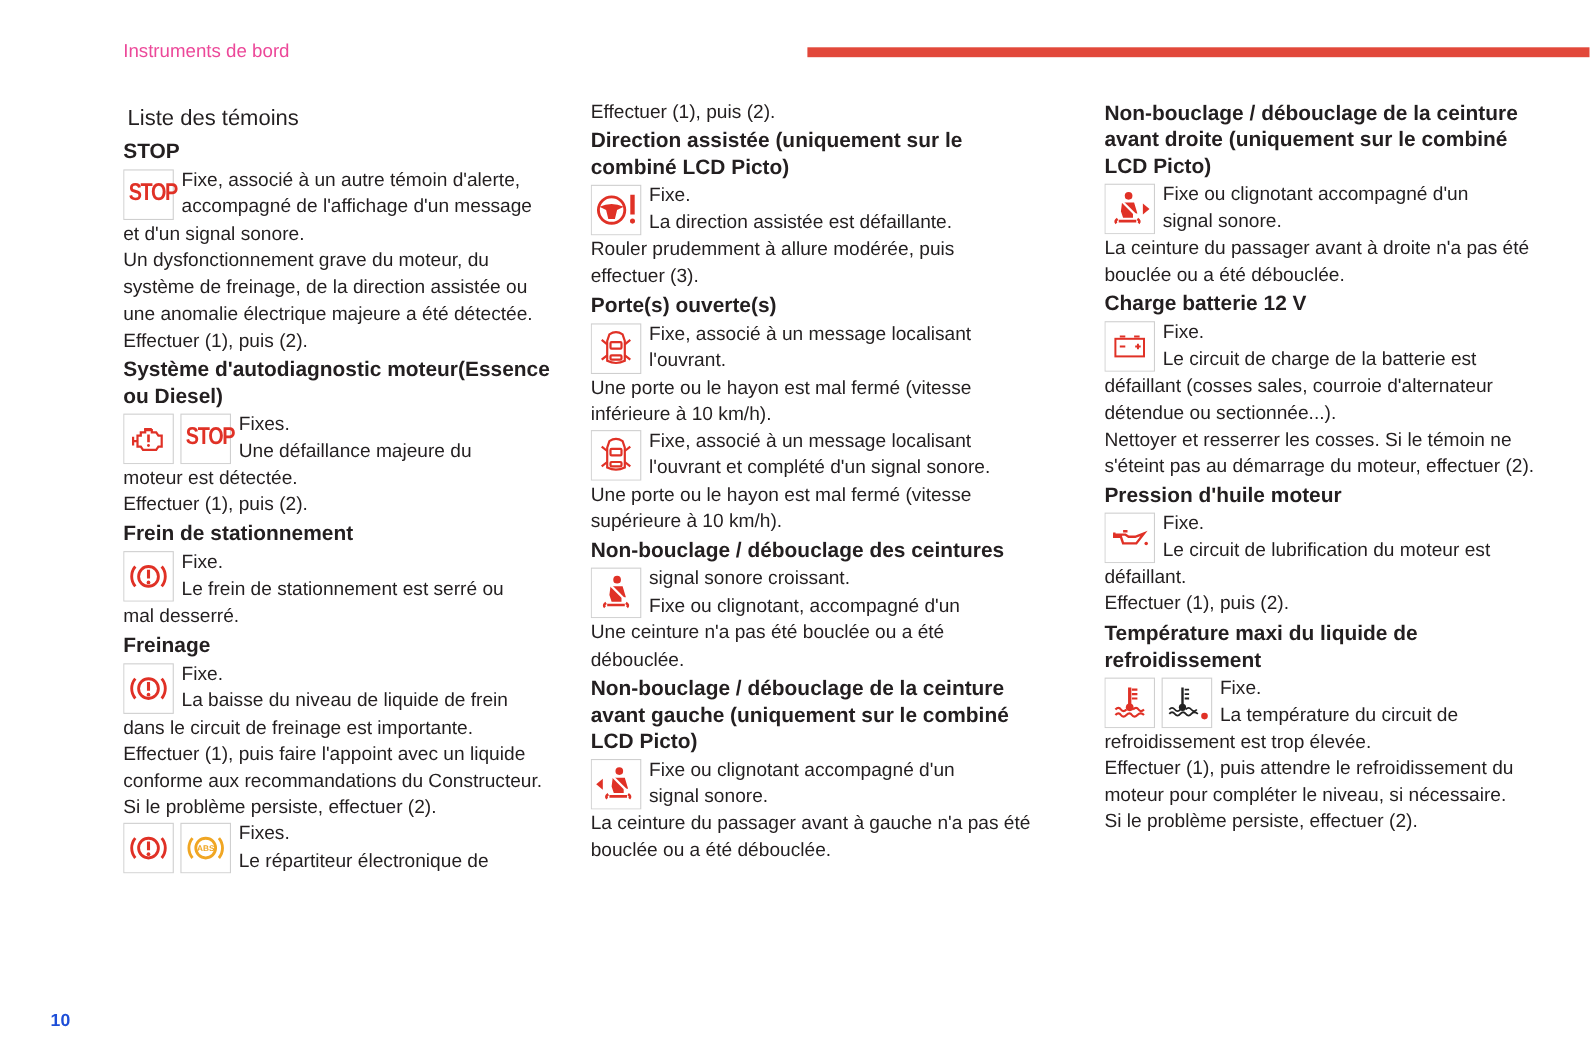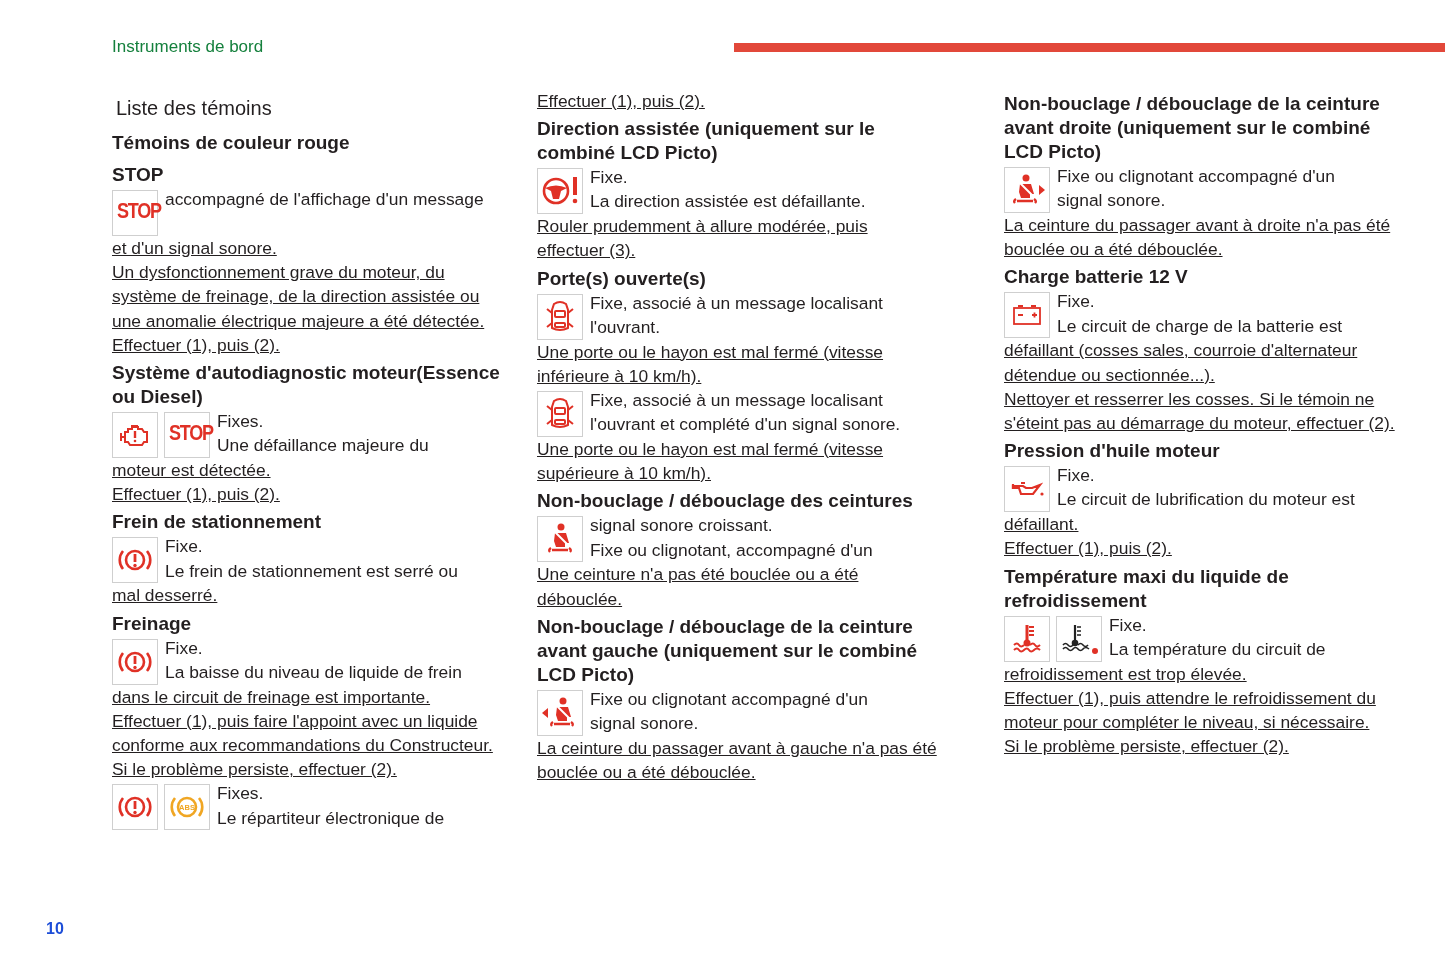--- a/index.html
+++ b/index.html
@@ -1,50 +1,50 @@
 <!DOCTYPE html>
 <html><head>
 <meta charset="utf-8">
 <style>
   html,body{margin:0;padding:0;background:#fff;}
   body{width:1445px;height:964px;position:relative;overflow:hidden;font-family:"Liberation Sans",sans-serif;color:#231f20;}
-  .running-head{position:absolute;left:112px;top:37px;font-size:17px;color:#15803d;}
+  .running-head{position:absolute;left:112px;top:37px;font-size:17px;color:#ec4899;}
   .red-bar{position:absolute;left:734px;top:43px;width:711px;height:9px;background:#e2483a;}
   .page-num{position:absolute;left:46px;top:920px;font-size:16px;font-weight:bold;color:#1d4ed8;}
   .col{position:absolute;top:88px;width:400px;font-size:17.4px;line-height:24.2px;}
   .col1{left:112px;width:400px;}
   .col2{left:537px;width:400px;}
   .col3{left:1004px;width:395px;}
   h1{font-size:20px;font-weight:normal;margin:4px;line-height:30px;padding-top:1px;}
   h2{font-size:19px;font-weight:bold;margin:8px 0 8px 0;line-height:24px;}
   h3{font-size:19px;font-weight:bold;margin:4px 0 0 0;line-height:24px;}
-  .p{margin:0;text-decoration:underline;}
+  .p{margin:0;}
   .entry{overflow:hidden;}
   .icons{float:left;margin-right:7px;margin-top:3px;}
   .icon-box{display:inline-block;width:46px;height:46px;border:1px solid #cfcfcf;box-sizing:border-box;vertical-align:top;margin-right:6px;position:relative;background:#fff;}
   .icon-box:last-child{margin-right:0;}
   .icon-box svg{position:absolute;left:0;top:0;width:44px;height:44px;}
   .stop-txt{position:absolute;left:0;right:0;top:8px;text-align:center;font-family:"Liberation Sans",sans-serif;font-weight:bold;color:#e03126;font-size:22px;letter-spacing:-1.5px;transform:scaleX(0.82);}
   .entry-text{display:block;}
   .after{clear:both;}
 </style>
 </head>
 <body>
 
 <div class="running-head">Instruments de bord</div>
 <div class="red-bar"></div>
 <div class="page-num">10</div>
 
 <div class="col col1">
   <h1>Liste des témoins</h1>
-  <h2>Témoins de couleur rouge</h2>
   <div id="col0">
       <h3>STOP</h3>
       <div class="entry">
         <div class="icons"><span class="icon-box"><div class="stop-txt">STOP</div></span></div>
+        <span class="entry-text">Fixe, associé à un autre témoin d'alerte,</span>
         <span class="entry-text">accompagné de l'affichage d'un message</span>
       </div>
       <p class="p after">et d'un signal sonore.</p>
       <p class="p after">Un dysfonctionnement grave du moteur, du système de freinage, de la direction assistée ou une anomalie électrique majeure a été détectée.</p>
       <p class="p after">Effectuer (1), puis (2).</p>
       <h3>Système d'autodiagnostic moteur(Essence ou Diesel)</h3>
       <div class="entry">
         <div class="icons"><span class="icon-box"><svg viewBox="0 0 44 44">
               <g fill="none" stroke="#e03126" stroke-width="2">
                 <path d="M12 19h3v-3h4v-2h6v2h4l2 3h3v10h-3l-2 3H17l-2-3h-3z"></path>

